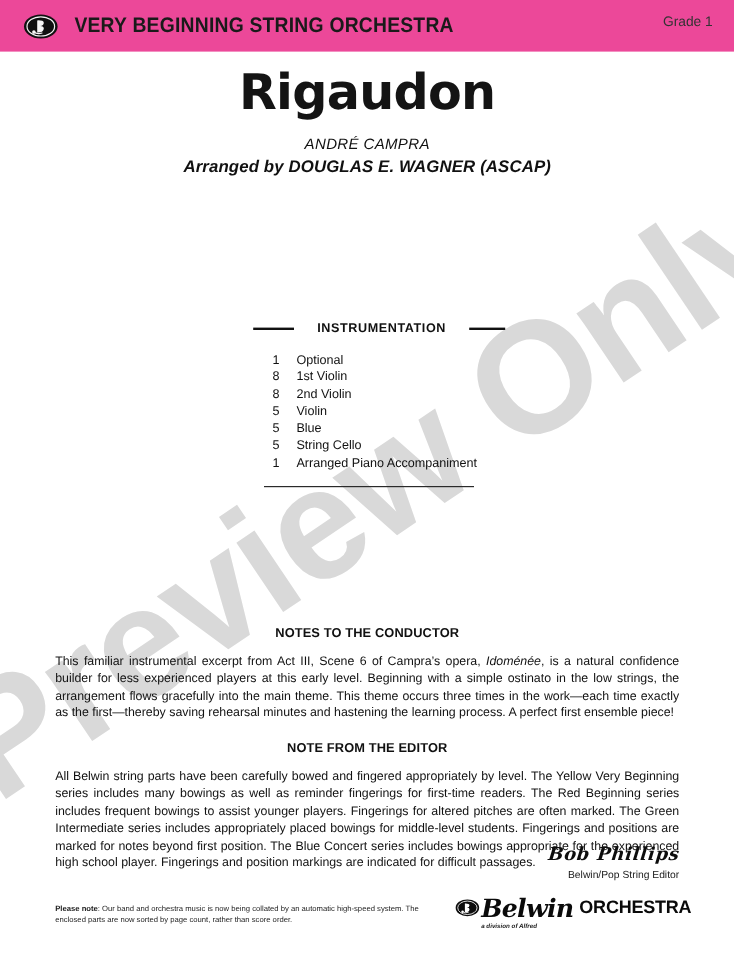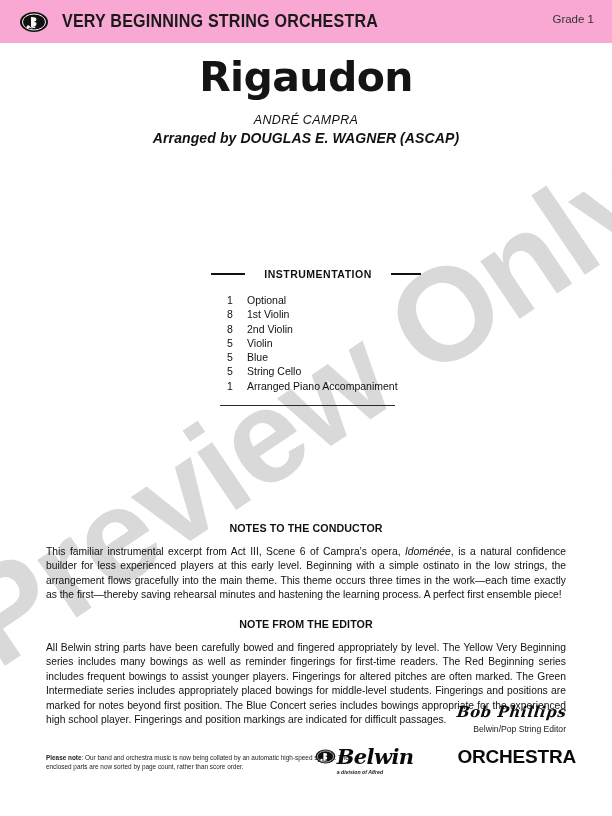--- a/index.html
+++ b/index.html
@@ -32,21 +32,21 @@
     pointer-events: none;
     user-select: none;
   }
 
   
   #header-bar {
     position: absolute;
     top: 0; left: 0;
     width: 612px;
     height: 43px;
-    background: #f9a8d4;
+    background: #ec4899;
     z-index: 3;
   }
   #header-inner {
     position: relative;
     width: 100%;
     height: 100%;
   }
   #belwin-mark {
     position: absolute;
     left: 19px;
@@ -265,26 +265,25 @@
     left: 22px;
     bottom: -8px;
     font-size: 5.2px;
     font-style: italic;
     font-weight: bold;
     color: #1a1a1a;
     white-space: nowrap;
   }
   #footer-orchestra {
     font-family: "Liberation Sans", sans-serif;
-    font-size: 19px;
+    font-size: 15px;
     font-weight: bold;
     letter-spacing: -0.2px;
     color: #0a0a0a;
     line-height: 1;
-    margin-left: 39px;
   }
 </style>
 </head>
 <body>
 
 <div id="watermark">Preview Only</div>
 
 <div id="header-bar">
   <div id="header-inner">
     <span id="belwin-mark">

